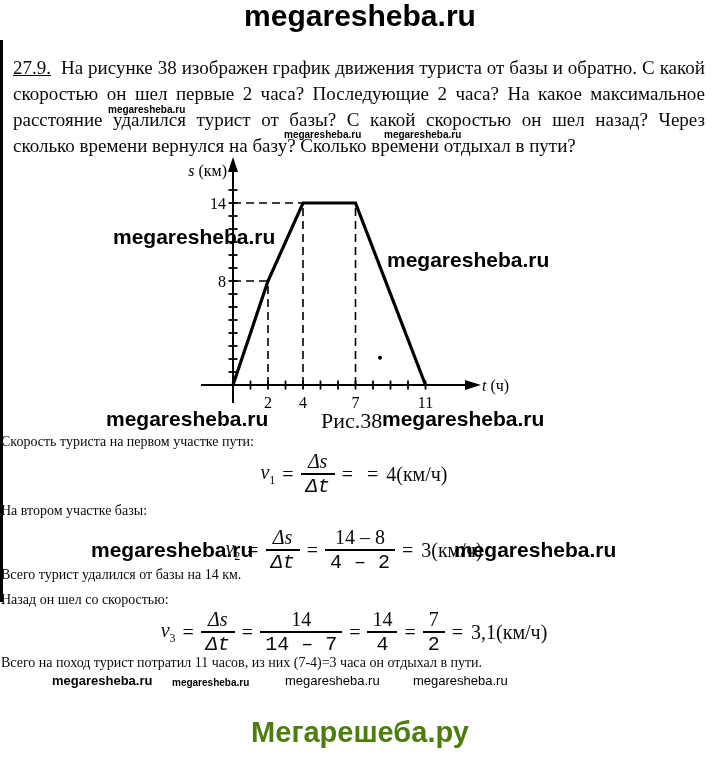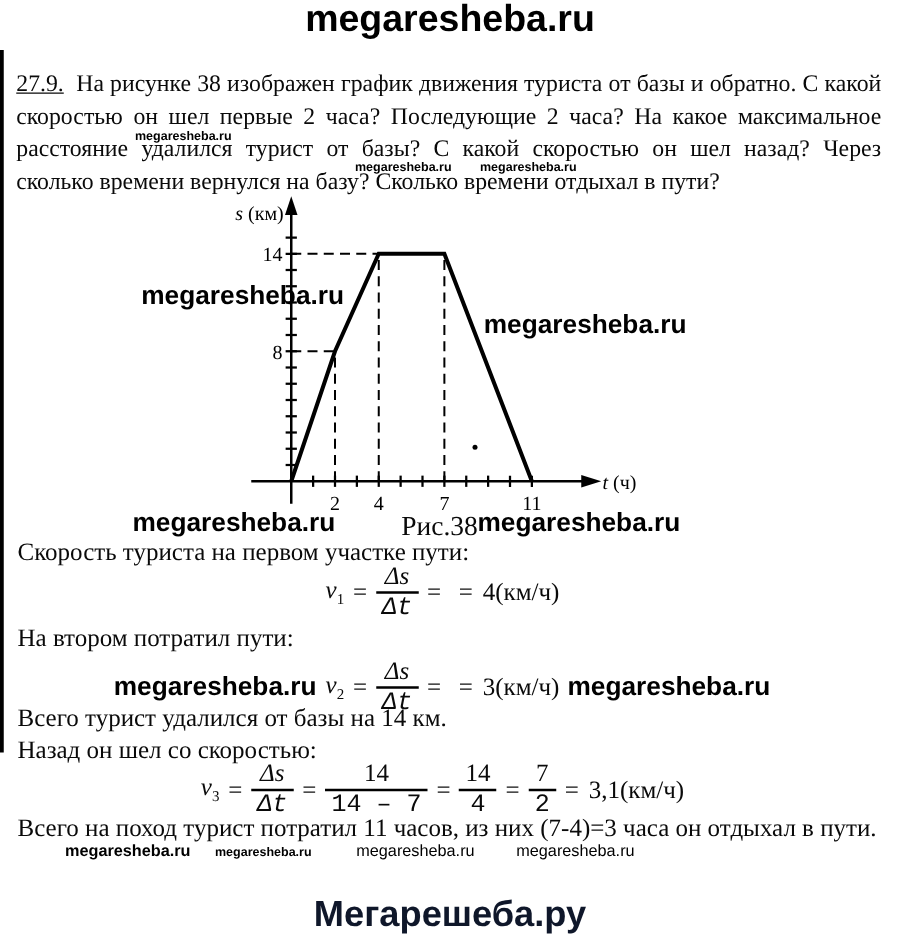--- a/index.html
+++ b/index.html
@@ -8,21 +8,21 @@
     font-family:"Liberation Serif",serif;color:#0a0a0a;
   }
   .abs{position:absolute;}
   
   .site-header{
     top:0;left:0;width:720px;text-align:center;
     font:bold 30px/32px "Liberation Sans",sans-serif;color:#000;letter-spacing:0;
   }
   .site-footer{
     top:716px;left:0;width:720px;text-align:center;
-    font:bold 29px/32px "Liberation Sans",sans-serif;color:#0f172a;
+    font:bold 29px/32px "Liberation Sans",sans-serif;color:#4d7c0f;
   }
   
   .edge-bar{left:0;top:40px;width:3px;height:562px;background:#000;}
   
   .problem{
     top:36px;left:13px;width:692px;
     font-size:19px;line-height:26px;text-align:justify;
   }
   .problem .pnum{text-decoration:underline;margin-right:10px;}
   
@@ -39,21 +39,21 @@
   .wm-gr{left:387px;top:249px;font-size:21px;}
   .wm-cl{left:106px;top:408px;font-size:21px;}
   .wm-cr{left:382px;top:408px;font-size:21px;}
   .wm-fl{left:91px;top:539px;font-size:21px;}
   .wm-fr{left:454px;top:539px;font-size:21px;}
   .wm-b1{left:52px;top:674px;font-size:13px;}
   .wm-b2{left:172px;top:678px;font-size:10px;}
   .wm-b3{left:285px;top:674px;font-size:13px;}
   .wm-b4{left:413px;top:674px;font-size:13px;}
   
-  .sol{left:14px;width:692px;font-size:20px;line-height:24px;}
+  .sol{left:1px;width:692px;font-size:14px;line-height:24px;}
   .sol-final{text-align:justify;}
   
   .formula-row{
     left:0;width:720px;display:flex;justify-content:center;align-items:center;
     transform:translateX(-6px);font-size:20px;
   }
   .formula-row .fvar i{font-style:italic;}
   .formula-row sub{font-size:12px;}
   .feq{margin:0 7px;}
   .frac{display:inline-block;text-align:center;vertical-align:middle;}
@@ -139,31 +139,35 @@
   <span class="frac frac-ital">
       <span class="num">Δs</span>
       <span class="den">Δt</span>
     </span>
   <span class="feq">=</span>
   <span class="feq">=</span>
   <span class="fres">4</span>
   <span class="funit">(км/ч)</span>
 </div>
 
-<div class="abs sol" style="top:499px">На втором потратил пути:</div>
+<div class="abs sol" style="top:499px">На втором участке базы:</div>
 
 <span class="abs wm wm-b wm-fl">megaresheba.ru</span>
 <div class="abs formula-row" style="top:526px">
   <span class="fvar"><i>v</i><sub>2</sub></span>
   <span class="feq">=</span>
   <span class="frac frac-ital">
       <span class="num">Δs</span>
       <span class="den">Δt</span>
     </span>
   <span class="feq">=</span>
+  <span class="frac">
+      <span class="num">14 – 8</span>
+      <span class="den">4 – 2</span>
+    </span>
   <span class="feq">=</span>
   <span class="fres">3</span>
   <span class="funit">(км/ч)</span>
 </div>
 <span class="abs wm wm-b wm-fr">megaresheba.ru</span>
 
 <div class="abs sol" style="top:563px">Всего турист удалился от базы на 14 км.</div>
 <div class="abs sol" style="top:588px">Назад он шел со скоростью:</div>
 
 <div class="abs formula-row" style="top:608px">

